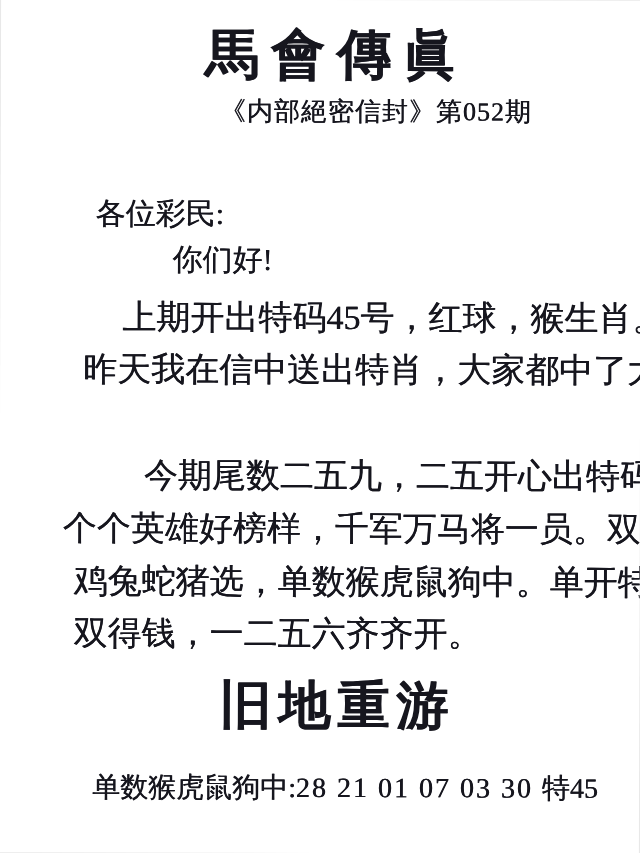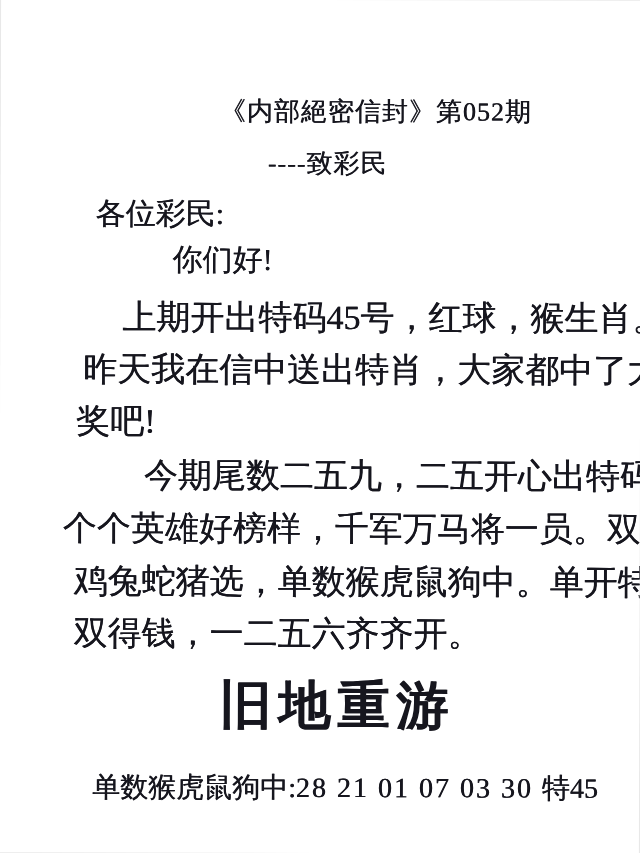--- a/index.html
+++ b/index.html
@@ -45,32 +45,31 @@
   }
   .footer { top:772px; left:93px; font-size:28px; }
   .footer .nums { letter-spacing:2px;text-align:center; }
   .footer .special { margin-left:9px;text-align:right; }
 </style>
 </head>
 <body>
 
 <div class="sheet">
 
+  <h1 class="line title">馬會傳眞</h1>
 
   <div class="line issue">《内部絕密信封》第052期</div>
 
-  <div class="line dedication">----致彩民</div>
 
   <div class="line greeting">你们好!</div>
 
   <div class="line salutation">各位彩民:</div>
 
   <div class="line body b0">上期开出特码45号，红球，猴生肖。</div>
   <div class="line body b1">昨天我在信中送出特肖，大家都中了大</div>
-  <div class="line body b2">奖吧!</div>
   <div class="line body b3">今期尾数二五九，二五开心出特码。</div>
   <div class="line body b4">个个英雄好榜样，千军万马将一员。双开</div>
   <div class="line body b5">鸡兔蛇猪选，单数猴虎鼠狗中。单开特码</div>
   <div class="line body b6">双得钱，一二五六齐齐开。</div>
 
   <div class="line tip">旧地重游</div>
 
   <div class="line footer">
     <span>单数猴虎鼠狗中:</span><span class="nums">28 21 01 07 03 30</span><span class="special"><span>特</span><span>45</span></span>
   </div>

